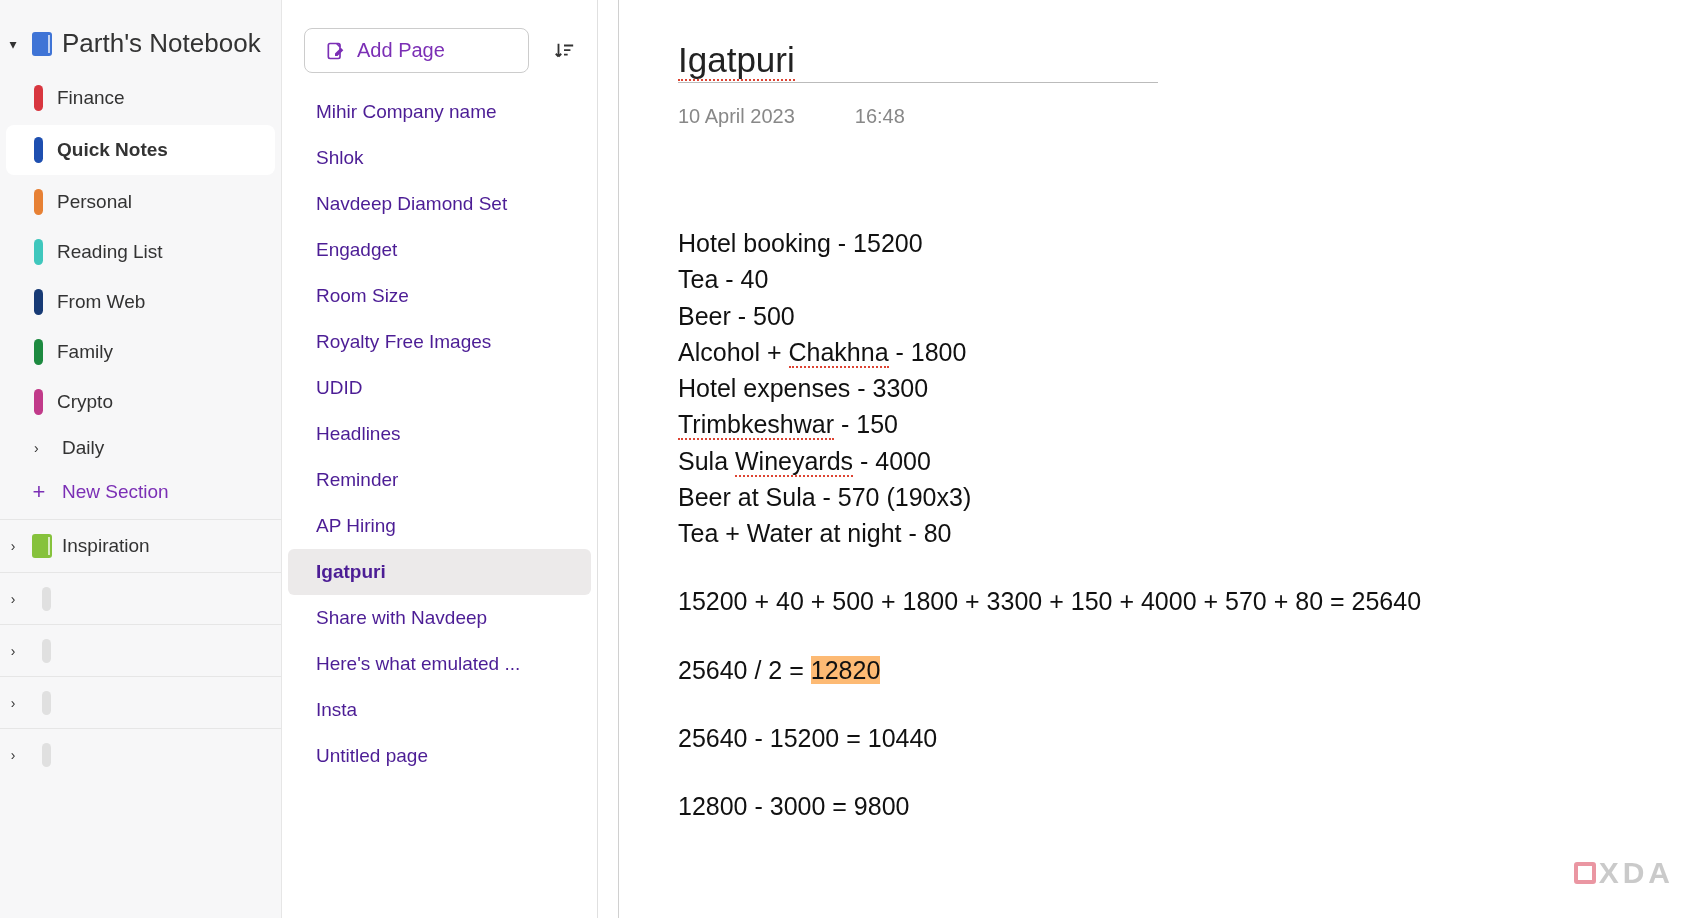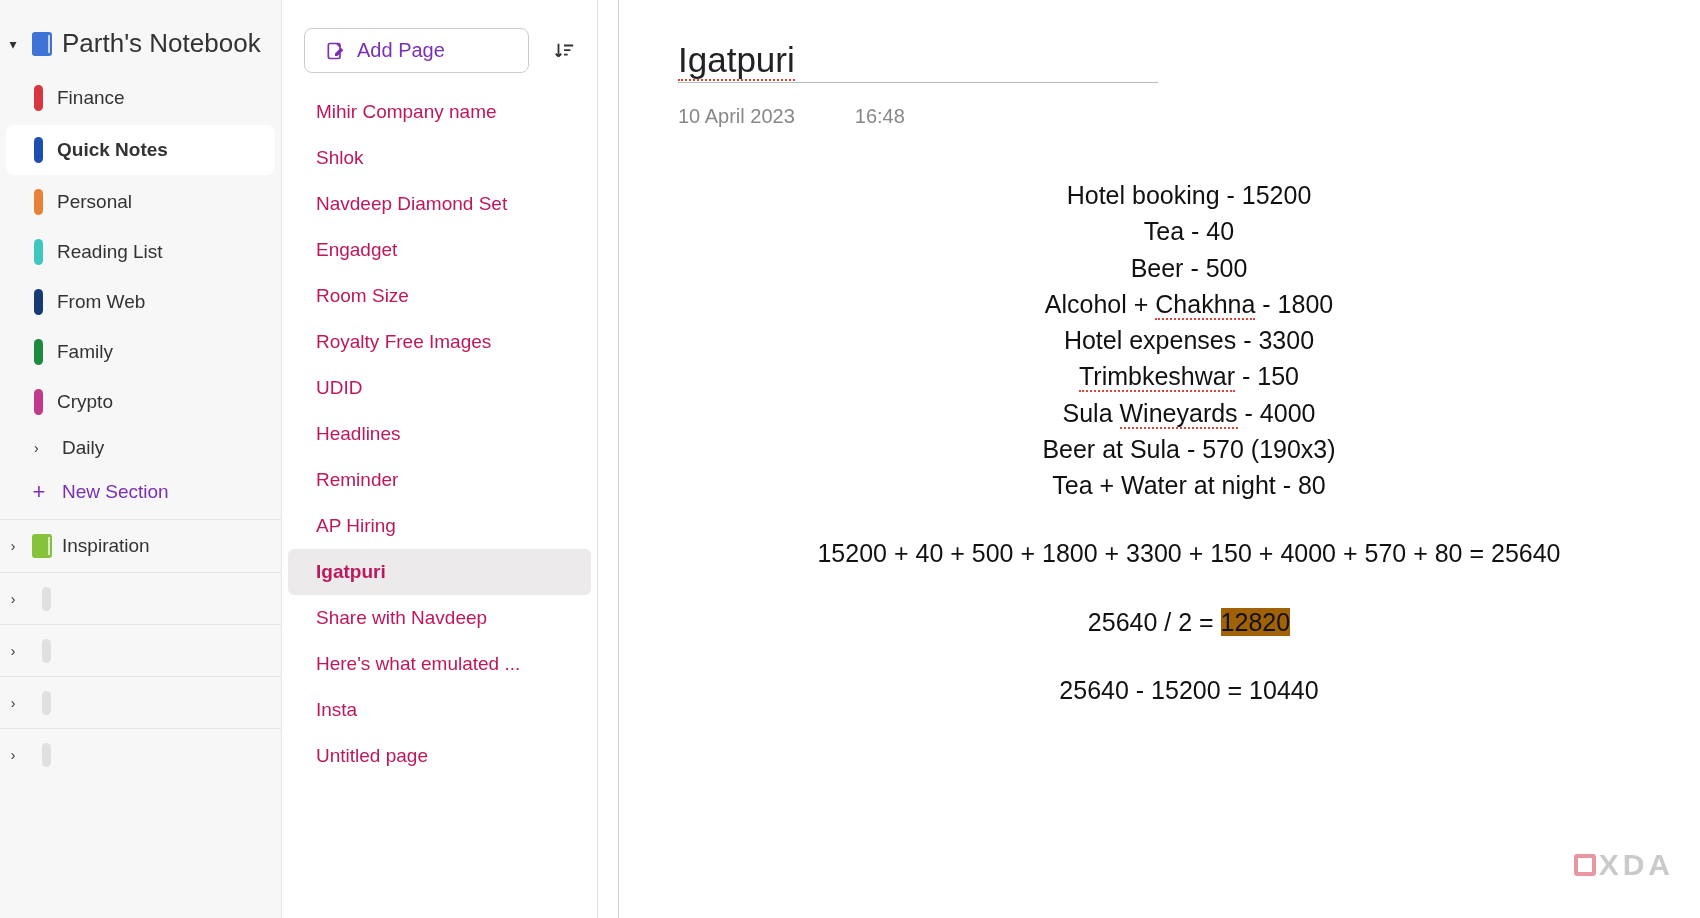--- a/index.html
+++ b/index.html
@@ -91,47 +91,47 @@
     }
     .add-page-btn {
       flex: 1; display: flex; align-items: center; gap: 12px;
       border: 1px solid #ccc; border-radius: 8px;
       padding: 10px 20px; cursor: pointer;
       color: #7b2fb5; font-size: 20px; background: #fff;
     }
     .add-page-icon { width: 20px; height: 20px; }
     .sort-btn { cursor: pointer; color: #333; width: 22px; height: 22px; }
     .page-item {
-      padding: 12px 18px 12px 34px; font-size: 19px; color: #be185d;
+      padding: 12px 18px 12px 34px; font-size: 19px; color: #4c1d95;
       cursor: pointer; white-space: nowrap; overflow: hidden; text-overflow: ellipsis;
     }
     .page-item.selected {
       background: #eceaea; font-weight: 700; border-radius: 6px; margin: 0 6px; padding-left: 28px;
     }
     .content-area {
       flex: 1; background: #fff; position: relative; overflow: hidden;
       padding: 40px 0 0 80px;
     }
     .vline {
       position: absolute; left: 20px; top: 0; bottom: 0;
       width: 1px; background: #d0d0d0;
     }
     .note-title {
       font-size: 35px; color: #222; border-bottom: 1px solid #bbb;
       width: 480px; padding-bottom: 2px;
     }
     .note-title .squiggle { border-bottom: 2px dotted #d43; }
     .note-meta { display: flex; gap: 60px; font-size: 20px; color: #888; margin-top: 22px; }
-    .note-body { margin-top: 49px; font-size: 25px; color: #111; line-height: 1.45; text-align: center; }
+    .note-body { margin-top: 97px; font-size: 25px; color: #111; line-height: 1.45; }
     .note-body p { margin: 0; }
     .squig { border-bottom: 2px dotted #d43; }
-    .hl { background: #a16207; }
+    .hl { background: #fdba74; }
     .spacer { height: 32px; }
     .watermark {
-      position: absolute; right: 26px; bottom: 36px;
+      position: absolute; right: 26px; bottom: 28px;
       font-family: Arial, sans-serif; font-size: 30px; letter-spacing: 4px;
       color: rgba(180,180,180,0.7); font-weight: 700;
       display: flex; align-items: center; gap: 3px;
     }
     .wm-sq {
       width: 22px; height: 22px; border: 4px solid rgba(220,80,100,0.6);
       border-radius: 3px; display: inline-block;
     }
   </style>
 </head>
@@ -264,18 +264,19 @@
         <p>Beer at Sula - 570 (190x3)</p>
         <p>Tea + Water at night - 80</p>
       </div>
     <div class="spacer"></div>
     <p>15200 + 40 + 500 + 1800 + 3300 + 150 + 4000 + 570 + 80 = 25640</p>
     <div class="spacer"></div>
     <p><span>25640 / 2 = </span><span class="hl">12820</span></p>
     <div class="spacer"></div>
     <p>25640 - 15200 = 10440</p>
     <div class="spacer"></div>
+    <p>12800 - 3000 = 9800</p>
   </div>
   <div class="watermark">
     <span class="wm-sq"></span>
     <span>XDA</span>
   </div>
 </div>
 
 </body></html>

